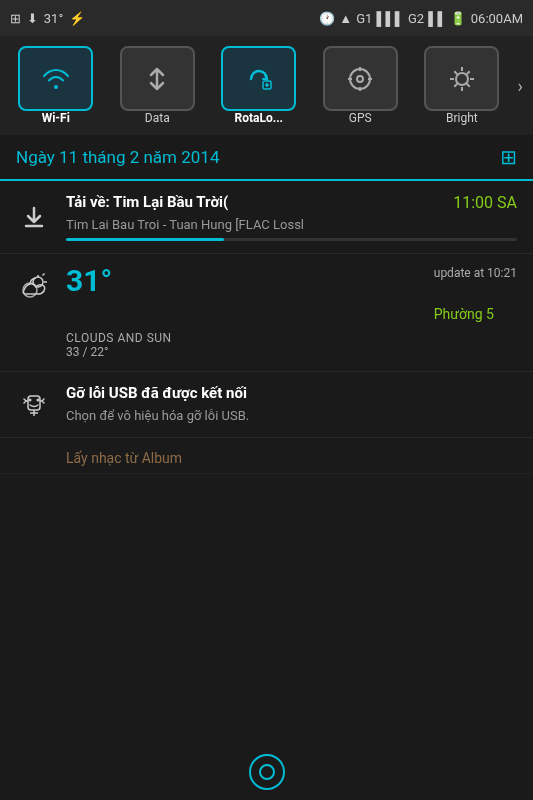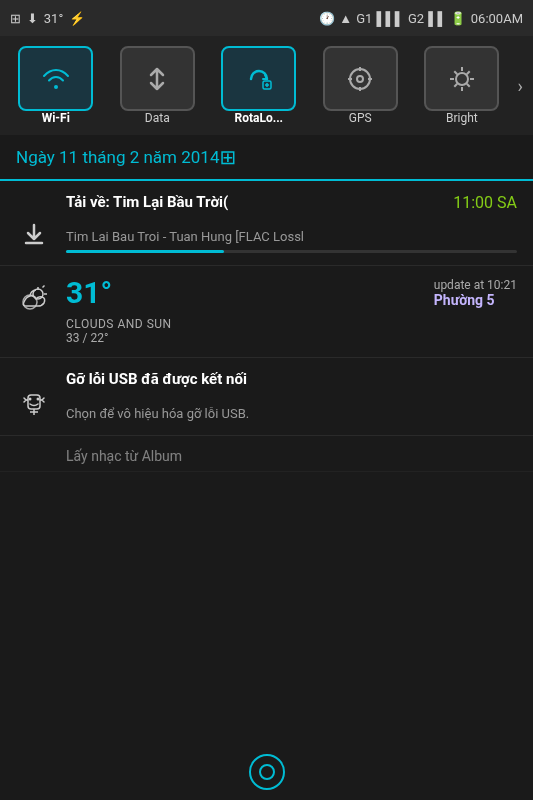--- a/index.html
+++ b/index.html
@@ -82,39 +82,40 @@
       font-size: 18px;
       padding: 0 2px;
     }
 
     
     .date-row {
       background: #1a1a1a;
       padding: 10px 16px;
       display: flex;
       align-items: center;
+      justify-content: space-between;
       border-bottom: 2px solid #00bcd4;
     }
     .date-text {
       color: #00bcd4;
       font-size: 17px;
       font-weight: 400;
     }
     .filter-icon {
       color: #00bcd4;
       font-size: 20px;
     }
 
     
     .notifications {
       background: #1a1a1a;
     }
     .notif-item {
       display: flex;
-      align-items: flex-end;
+      align-items: center;
       padding: 12px 16px;
       border-bottom: 1px solid #2a2a2a;
       gap: 14px;
     }
     .notif-icon {
       width: 36px;
       height: 36px;
       display: flex;
       align-items: center;
       justify-content: center;
@@ -128,21 +129,21 @@
     }
     .notif-title {
       font-size: 15px;
       font-weight: bold;
       color: #fff;
       line-height: 1.3;
     }
     .notif-sub {
       font-size: 13px;
       color: #999;
-      margin-top: 16px;
+      margin-top: 4px;
       line-height: 1.3;
     }
     .notif-time {
       font-size: 16px;
       color: #84cc16;
       text-align: right;
       white-space: nowrap;
     }
     .notif-header-row {
       display: flex;
@@ -195,23 +196,24 @@
       font-weight: bold;
       color: #00bcd4;
       line-height: 1;
     }
     .weather-right {
       text-align: left;
       font-size: 12px;
       color: #aaa;
     }
     .weather-right .location {
-      color: #c4b5fd;
+      color: #84cc16;
       font-size: 14px;
-      font-weight: bold;
+      font-weight: normal;
+      margin-top: 26px;
     }
     .weather-desc {
       font-size: 12px;
       color: #aaa;
       margin-top: 9px;
       letter-spacing: 0.5px;
     }
     .weather-range {
       font-size: 12px;
       color: #aaa;
@@ -238,21 +240,21 @@
       border: 2px solid #00bcd4;
     }
 
     .blurred-bottom {
       padding: 10px 16px 6px 66px;
       border-bottom: 1px solid #2a2a2a;
       opacity: 0.5;
     }
     .blurred-text {
       font-size: 14px;
-      color: #e5e5e5;
+      color: #fdba74;
     }
   </style>
 </head>
 <body>
 
 <div class="status-bar">
   <div class="status-left">
     <span>⊞</span>
     <span>⬇</span>
     <span>31°</span>

